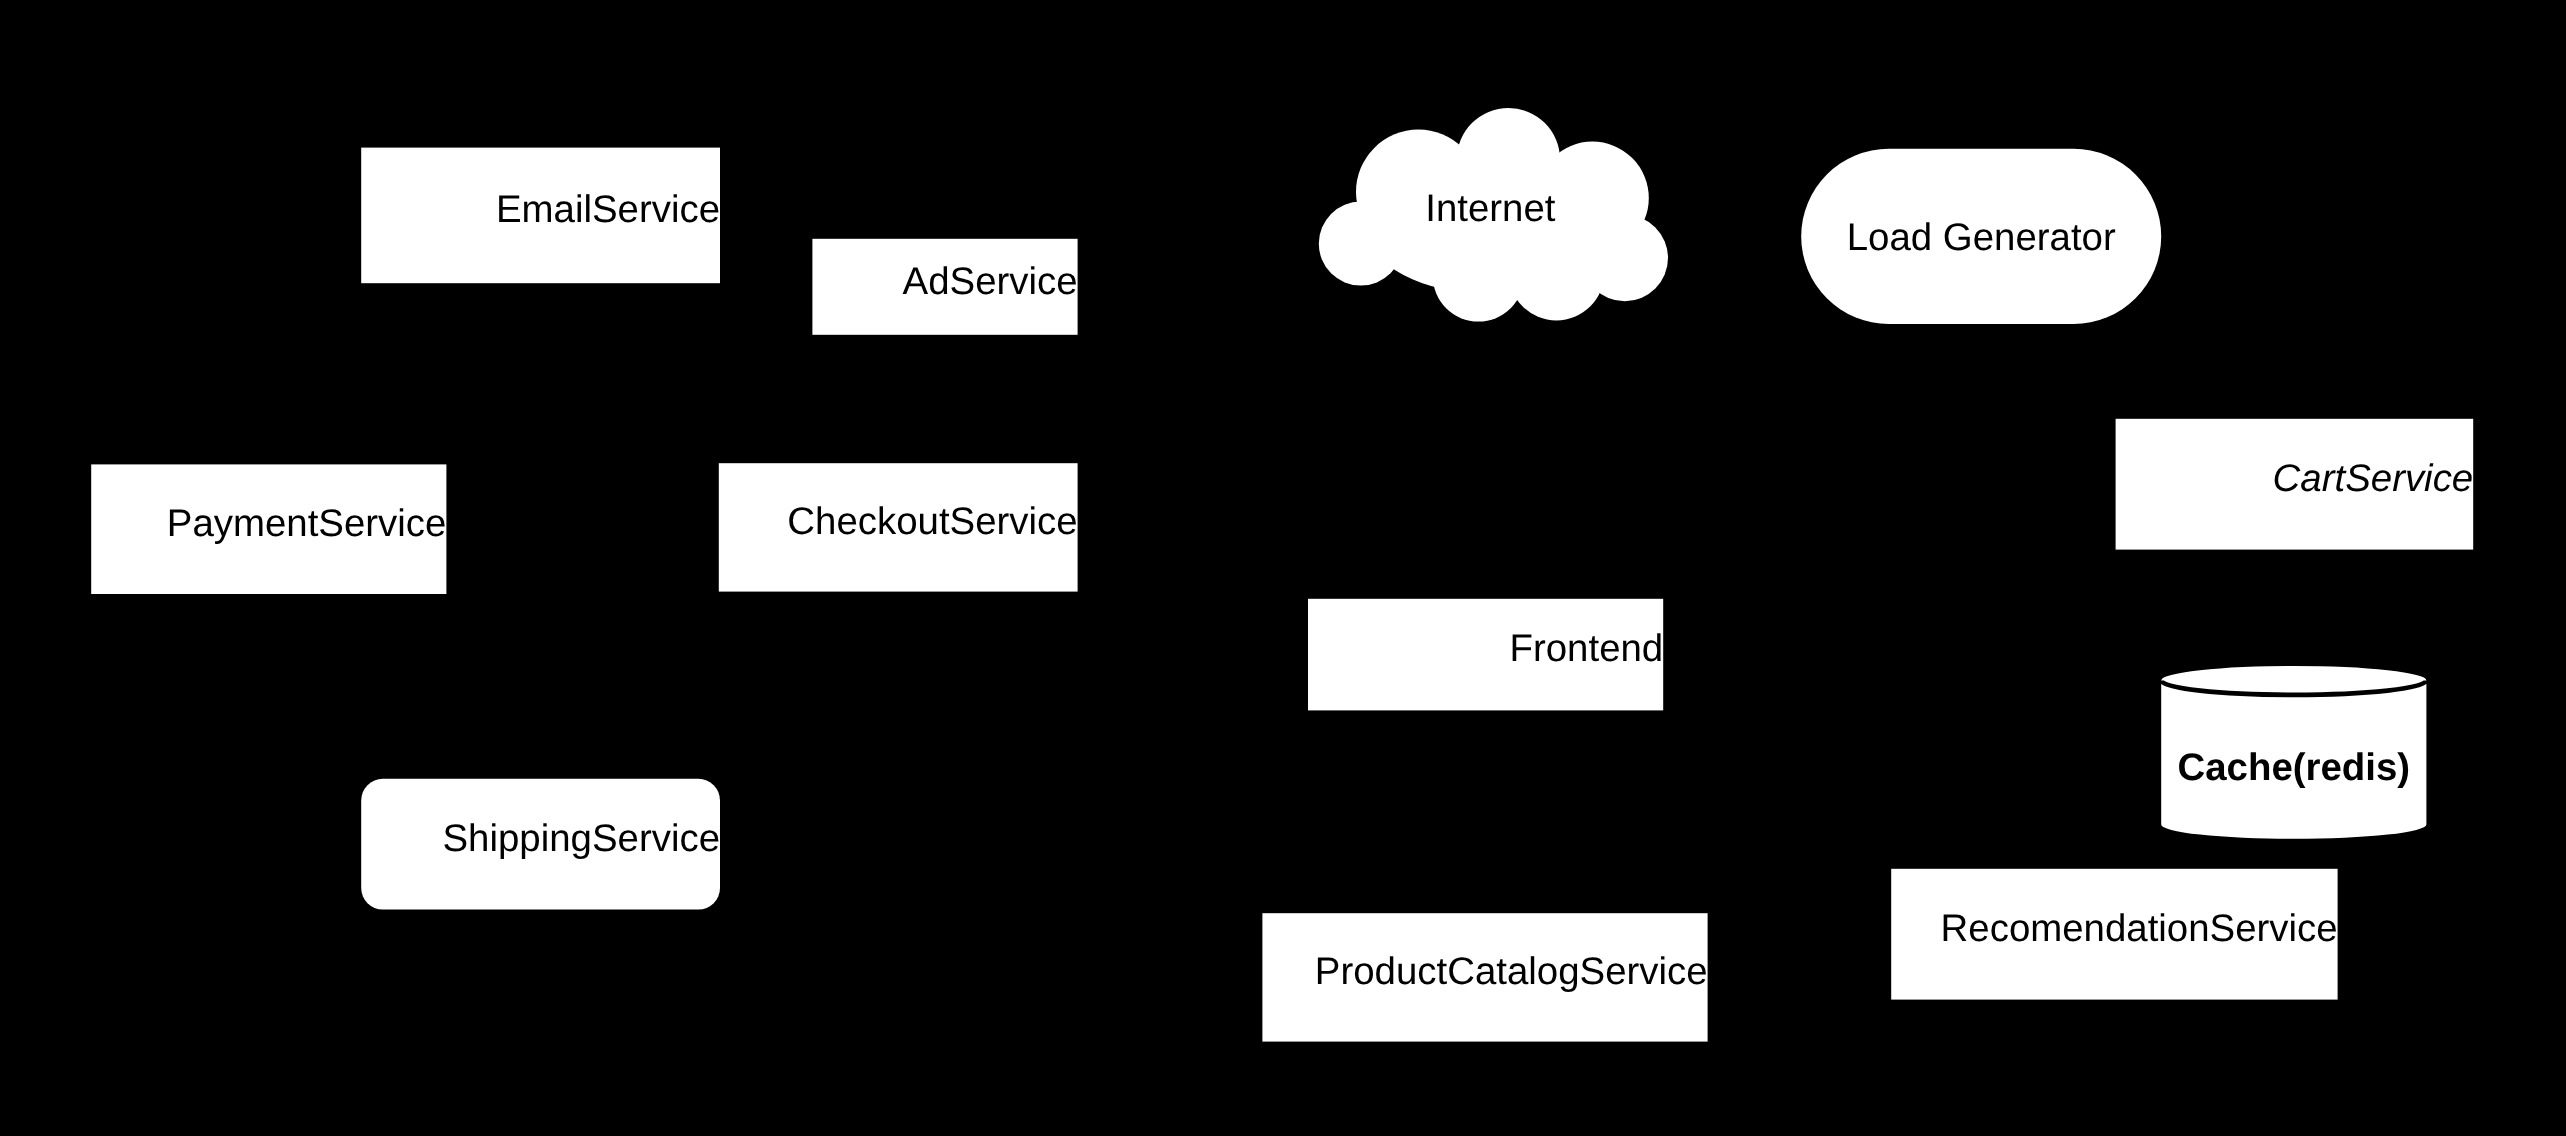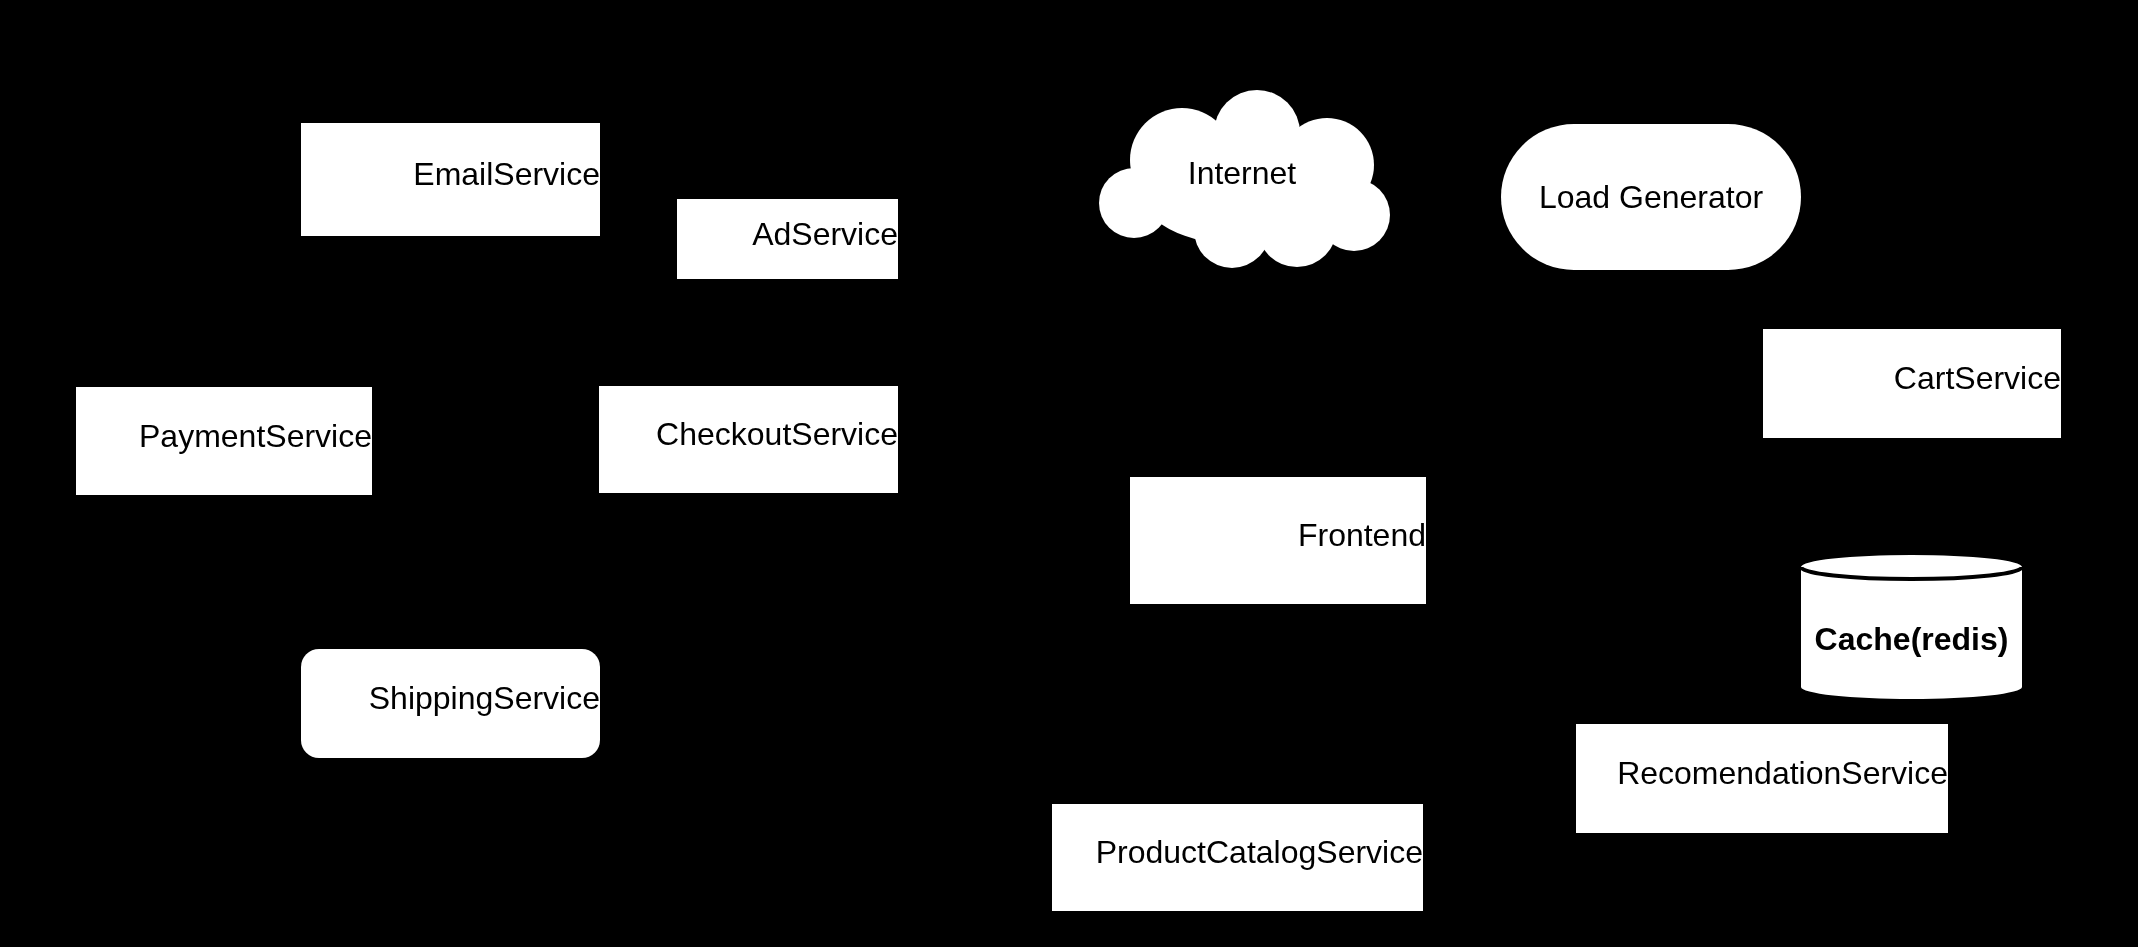--- a/index.html
+++ b/index.html
@@ -85,45 +85,45 @@
   </div>
 
   <div class="node rect" style="left:76px; top:387px; width:296px; height:108px;padding-left:19px;">
     <span class="lbl">PaymentService</span>
   </div>
 
   <div class="node rect" style="left:599px; top:386px; width:299px; height:107px;">
     <span class="lbl">CheckoutService</span>
   </div>
 
-  <div class="node rect" style="left:1763px; top:329px; width:298px; height:109px;">
+  <div class="node rect" style="left:1763px; top:349px; width:298px; height:109px;font-style:italic;">
     <span class="lbl">CartService</span>
   </div>
 
-  <div class="node rect" style="left:1090px; top:477px; width:296px; height:127px;margin-left:40px;">
+  <div class="node rect" style="left:1090px; top:499px; width:296px; height:93px;">
     <span class="lbl">Frontend</span>
   </div>
 
   <div class="node cylinder" style="left:1800px; top:554px; width:223px; height:146px;">
     <svg class="cyl-svg" viewBox="0 0 223 146" aria-hidden="true">
       <path d="M 1,13 A 110.5,12 0 0 1 222,13 L 222,133 A 110.5,12 0 0 1 1,133 Z" fill="#ffffff"></path>
       <path d="M 1,13 A 110.5,12 0 0 0 222,13" fill="none" stroke="#000000" stroke-width="4"></path>
     </svg>
     <div class="cyl-text">
       <span class="lbl">Cache</span>
       <span class="lbl">(redis)</span>
     </div>
   </div>
 
   <div class="node rect" style="left:301px; top:649px; width:299px; height:109px;border-radius:18px;">
     <span class="lbl">ShippingService</span>
   </div>
 
 
-  <div class="node rect" style="left:1052px; top:761px; width:371px; height:107px;margin-top:43px;">
+  <div class="node rect" style="left:1052px; top:761px; width:371px; height:107px;">
     <span class="lbl">ProductCatalogService</span>
   </div>
 
   <div class="node rect" style="left:1576px; top:724px; width:372px; height:109px;">
     <span class="lbl">RecomendationService</span>
   </div>
 
 </div>
 
 </body></html>

